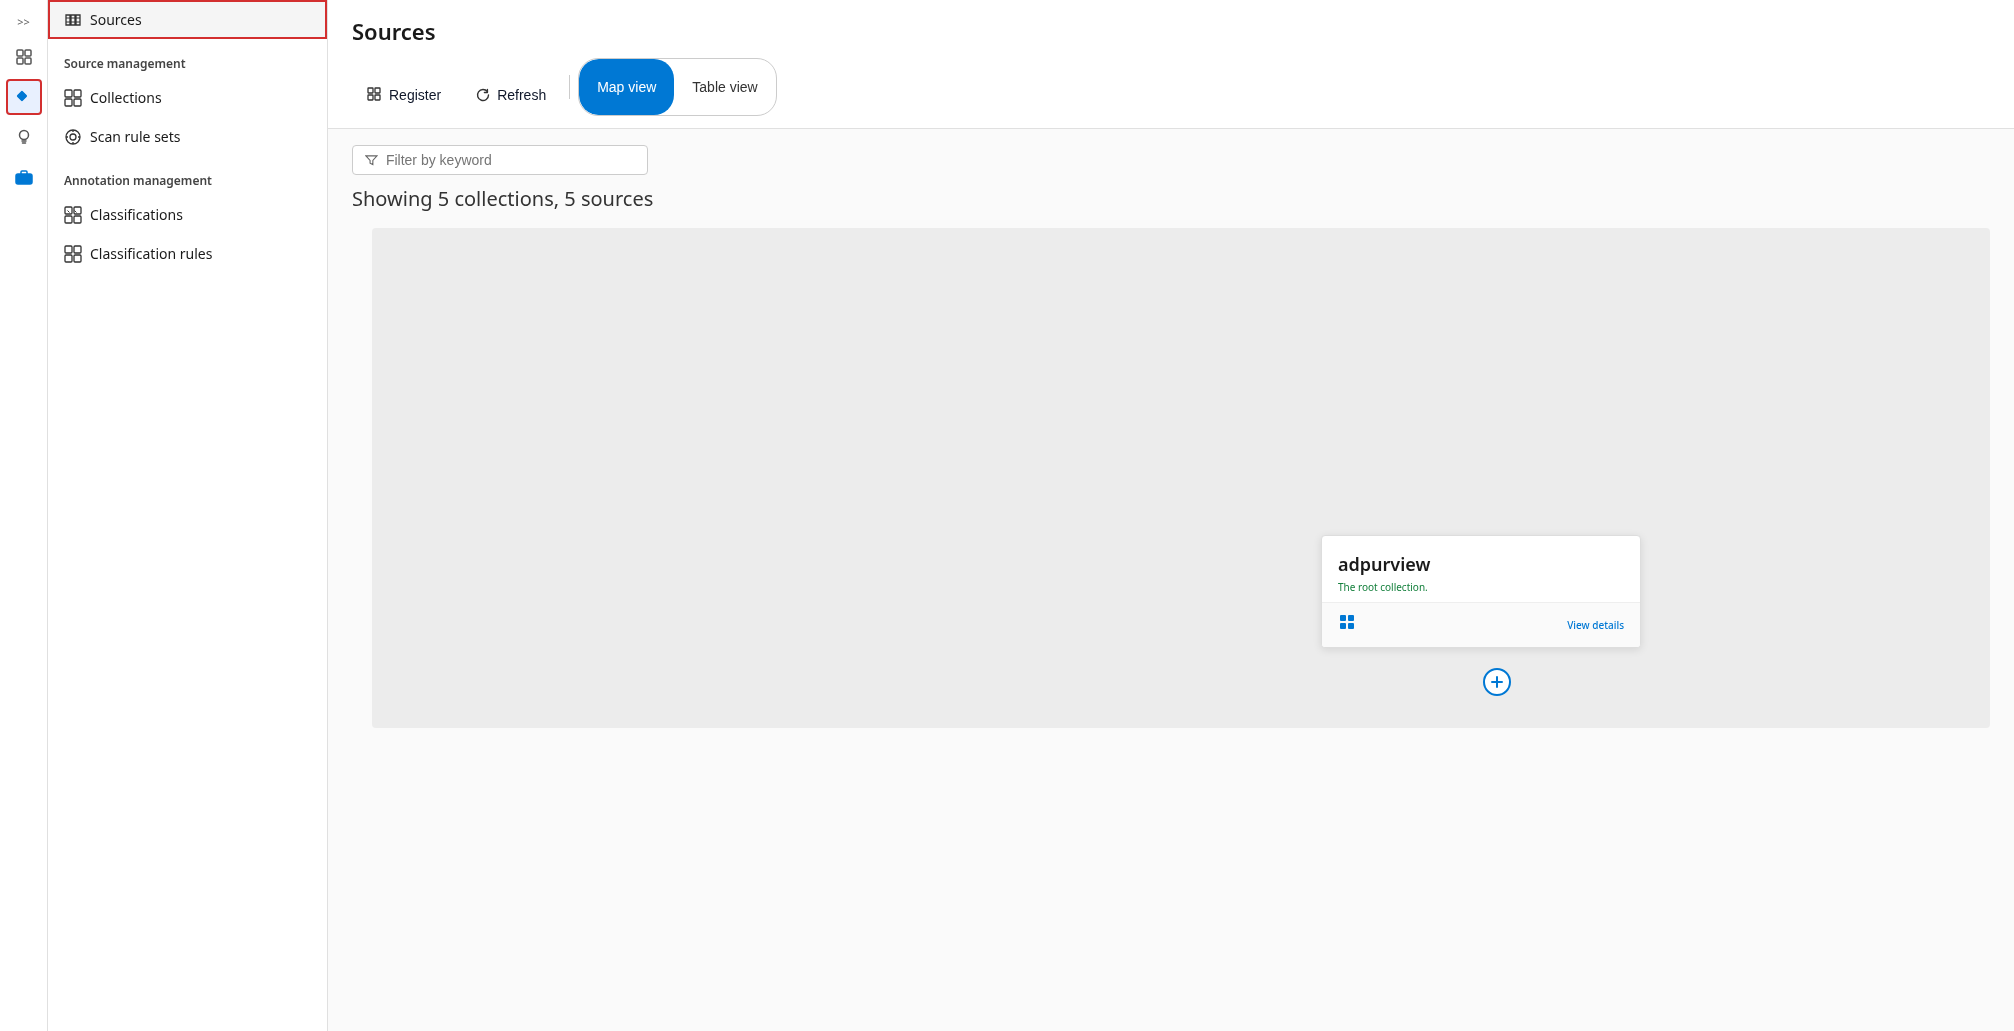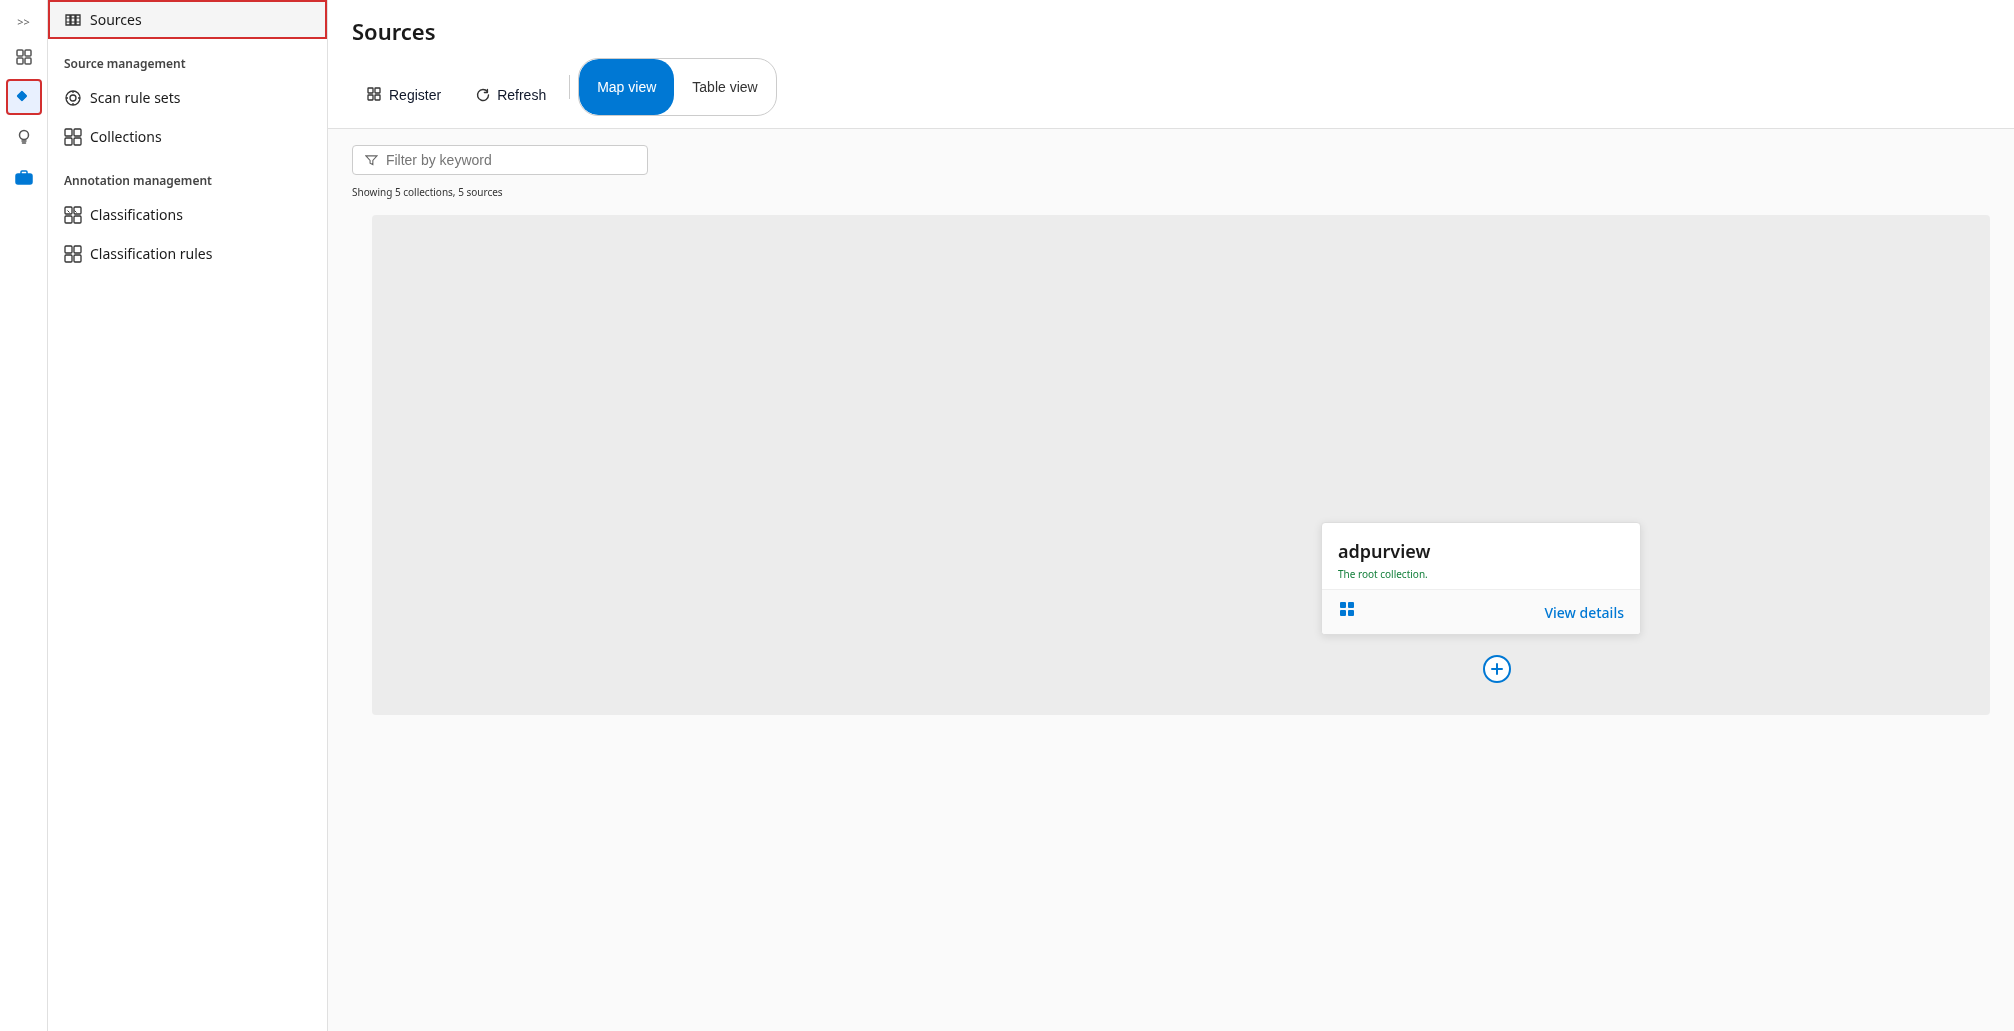--- a/index.html
+++ b/index.html
@@ -155,21 +155,21 @@
       margin-bottom: 10px;
     }
     .filter-bar input {
       border: none;
       outline: none;
       font-size: 14px;
       width: 100%;
       color: #666;
     }
     .summary-text {
-      font-size: 10px;
+      font-size: 20px;
       color: #333;
       margin-bottom: 16px;
     }
 
     
     .map-area {
       flex: 1;
       background: #ececec;
       border-radius: 4px;
       position: relative;
@@ -202,21 +202,21 @@
     }
     .card-footer {
       display: flex;
       align-items: center;
       justify-content: space-between;
       padding: 10px 16px;
       border-top: 1px solid #eee;
       background: #fafafa;
     }
     .card-footer-link {
-      font-size: 14px;
+      font-size: 10px;
       color: #0078d4;
       cursor: pointer;
       font-weight: 500;
     }
 
     .expand-btn {
       width: 28px;
       height: 28px;
       border-radius: 50%;
       border: 2px solid #0078d4;
@@ -281,38 +281,38 @@
       </svg>
     </span>
     <span>Sources</span>
   </div>
 
   <div class="sidebar-section-label">Source management</div>
 
   <div class="sidebar-item">
     <span class="sidebar-icon">
       <svg width="18" height="18" viewBox="0 0 18 18" fill="none">
-        <circle cx="9" cy="9" r="7" stroke="#333" stroke-width="1.3"></circle>
-        <circle cx="9" cy="9" r="3" stroke="#333" stroke-width="1.3"></circle>
-        <path d="M9 2v2M9 14v2M2 9h2M14 9h2" stroke="#333" stroke-width="1.3"></path>
-      </svg>
-    </span>
-    <span>Scan rule sets</span>
-  </div>
-
-  <div class="sidebar-item">
-    <span class="sidebar-icon">
-      <svg width="18" height="18" viewBox="0 0 18 18" fill="none">
         <rect x="1" y="1" width="7" height="7" rx="1" stroke="#333" stroke-width="1.3"></rect>
         <rect x="10" y="1" width="7" height="7" rx="1" stroke="#333" stroke-width="1.3"></rect>
         <rect x="1" y="10" width="7" height="7" rx="1" stroke="#333" stroke-width="1.3"></rect>
         <rect x="10" y="10" width="7" height="7" rx="1" stroke="#333" stroke-width="1.3"></rect>
       </svg>
     </span>
     <span>Collections</span>
+  </div>
+
+  <div class="sidebar-item">
+    <span class="sidebar-icon">
+      <svg width="18" height="18" viewBox="0 0 18 18" fill="none">
+        <circle cx="9" cy="9" r="7" stroke="#333" stroke-width="1.3"></circle>
+        <circle cx="9" cy="9" r="3" stroke="#333" stroke-width="1.3"></circle>
+        <path d="M9 2v2M9 14v2M2 9h2M14 9h2" stroke="#333" stroke-width="1.3"></path>
+      </svg>
+    </span>
+    <span>Scan rule sets</span>
   </div>
 
 
   <div class="sidebar-section-label">Annotation management</div>
 
   <div class="sidebar-item">
     <span class="sidebar-icon">
       <svg width="18" height="18" viewBox="0 0 18 18" fill="none">
         <rect x="1" y="1" width="7" height="7" rx="1" stroke="#333" stroke-width="1.3"></rect>
         <rect x="10" y="1" width="7" height="7" rx="1" stroke="#333" stroke-width="1.3"></rect>

